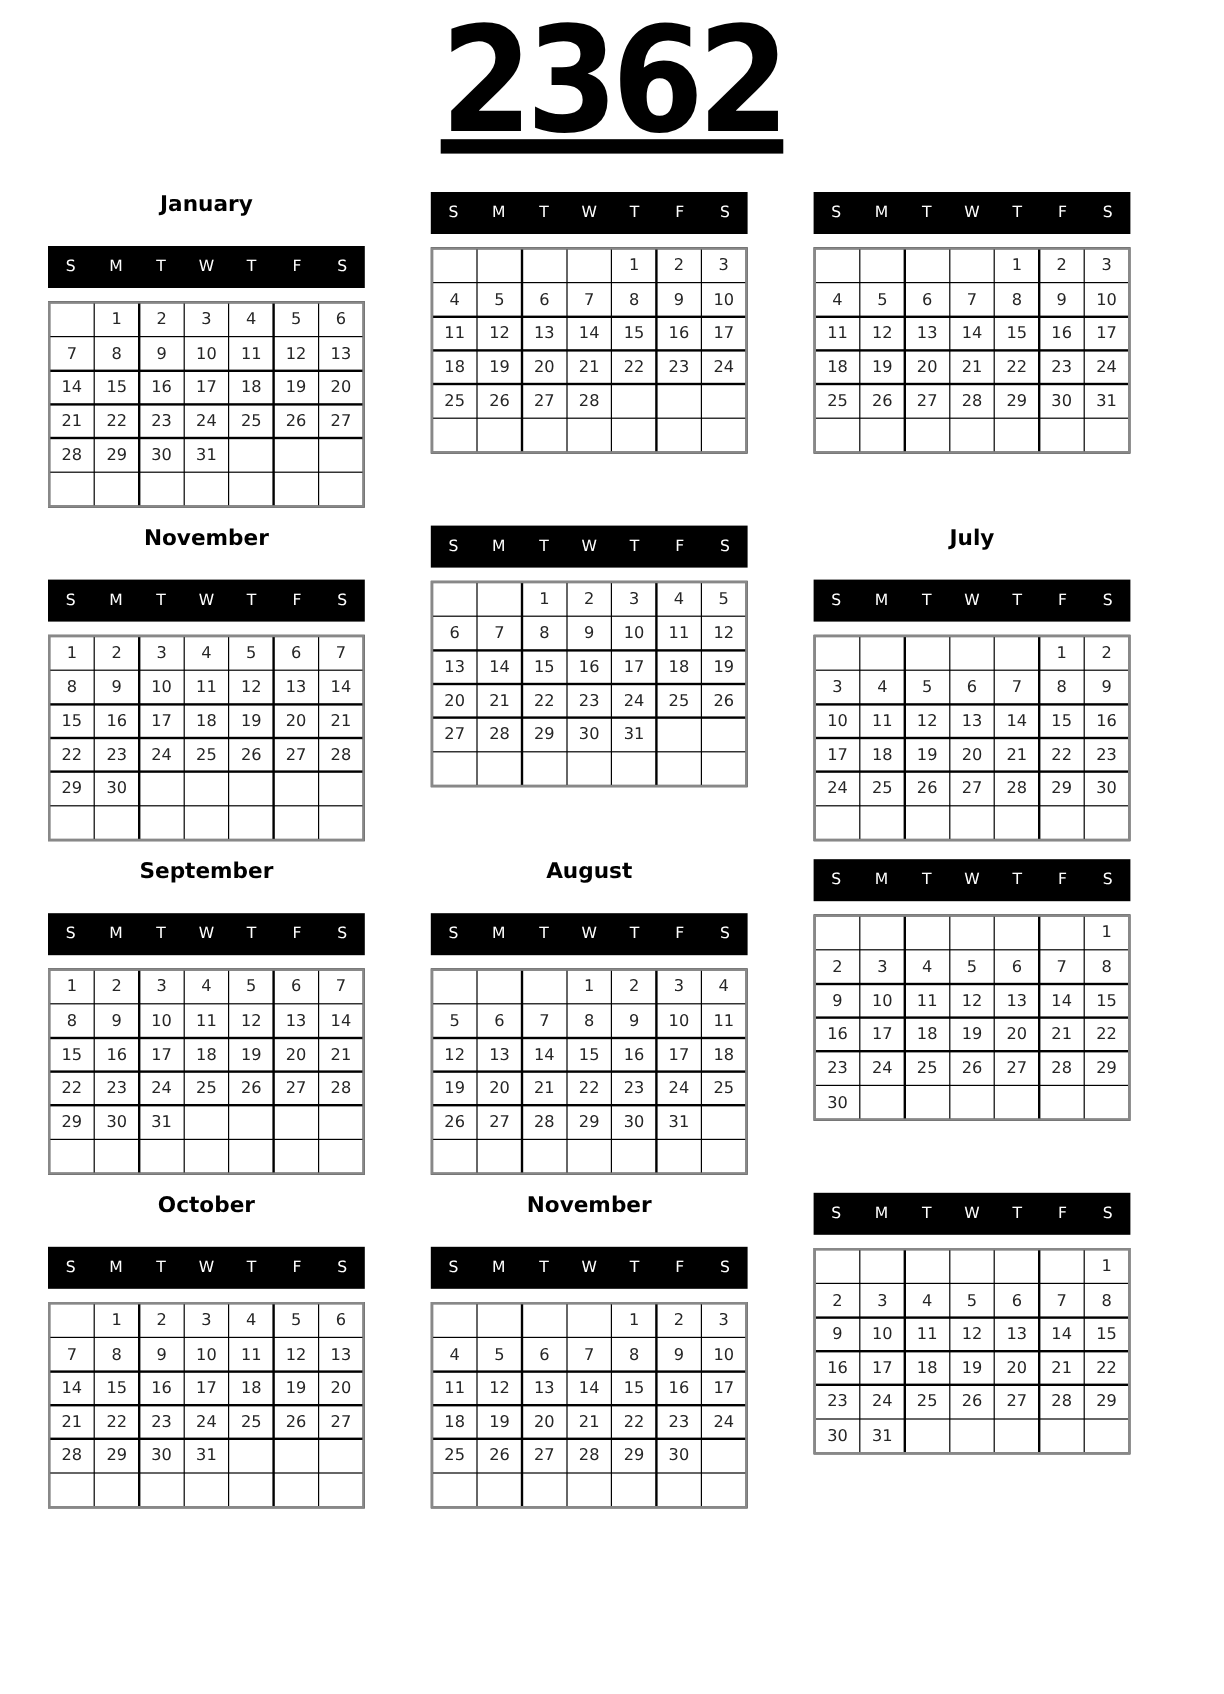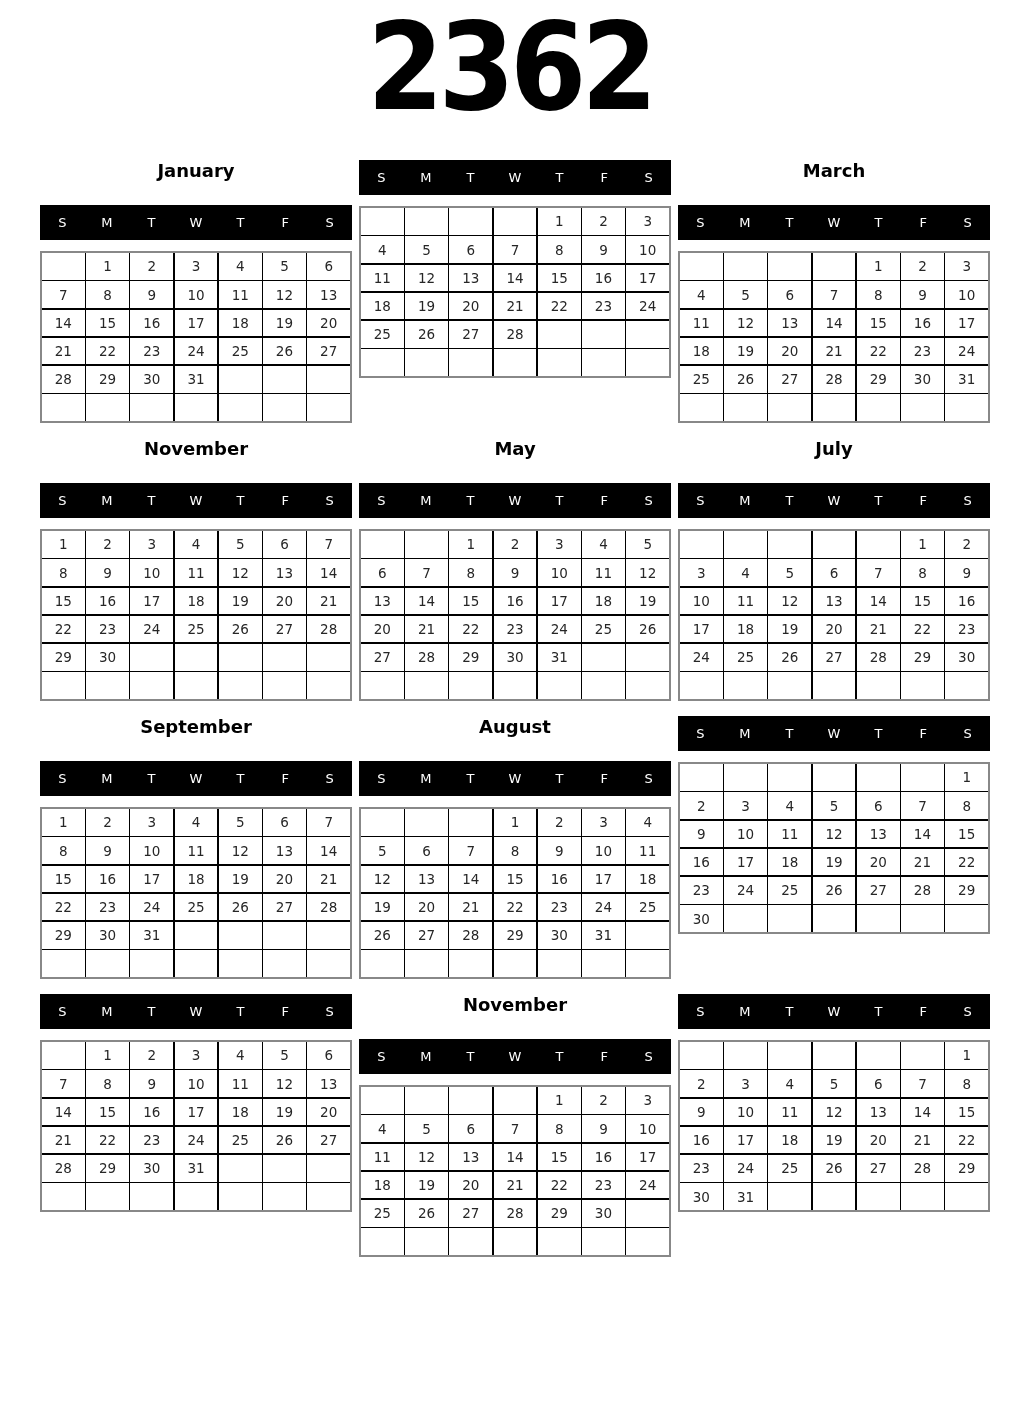--- a/index.html
+++ b/index.html
@@ -13,30 +13,31 @@
   }
   .year-title {
     margin-top: 6px;
     text-align: center;
     font-size: 122px;
     font-weight: bold;
     font-stretch: condensed;
     letter-spacing: -5px;
     line-height: 1;
     color: #000000;
+    text-decoration: underline;
   }
   .months-grid {
     margin-top: 32px;
     display: grid;
     grid-template-columns: repeat(3, 302px);
     column-gap: 17px;
     row-gap: 15px;
     justify-content: center;
   }
-  .month { width: 312px; }
+  .month { width: 264px; }
   .month-title {
     text-align: center;
     font-size: 18px;
     font-weight: bold;
     line-height: 22px;
     margin-bottom: 23px;
     color: #000000;
   }
   .weekday-header {
     height: 35px;
@@ -181,21 +182,20 @@
         <div class="date-cell"></div>
         <div class="date-cell"></div>
         <div class="date-cell"></div>
         <div class="date-cell"></div>
         <div class="date-cell"></div>
         <div class="date-cell"></div>
         <div class="date-cell"></div>
       </div>
   </div>
     <div class="month">
-    <div class="month-title">March</div>
     <div class="weekday-header">
         <div class="weekday-cell">S</div>
         <div class="weekday-cell">M</div>
         <div class="weekday-cell">T</div>
         <div class="weekday-cell">W</div>
         <div class="weekday-cell">T</div>
         <div class="weekday-cell">F</div>
         <div class="weekday-cell">S</div>
       </div>
     <div class="date-grid">
@@ -293,21 +293,20 @@
         <div class="date-cell"></div>
         <div class="date-cell"></div>
         <div class="date-cell"></div>
         <div class="date-cell"></div>
         <div class="date-cell"></div>
         <div class="date-cell"></div>
         <div class="date-cell"></div>
       </div>
   </div>
     <div class="month">
-    <div class="month-title">May</div>
     <div class="weekday-header">
         <div class="weekday-cell">S</div>
         <div class="weekday-cell">M</div>
         <div class="weekday-cell">T</div>
         <div class="weekday-cell">W</div>
         <div class="weekday-cell">T</div>
         <div class="weekday-cell">F</div>
         <div class="weekday-cell">S</div>
       </div>
     <div class="date-grid">
@@ -572,20 +571,21 @@
         <div class="date-cell">30</div>
         <div class="date-cell"></div>
         <div class="date-cell"></div>
         <div class="date-cell"></div>
         <div class="date-cell"></div>
         <div class="date-cell"></div>
         <div class="date-cell"></div>
       </div>
   </div>
     <div class="month">
+    <div class="month-title">October</div>
     <div class="weekday-header">
         <div class="weekday-cell">S</div>
         <div class="weekday-cell">M</div>
         <div class="weekday-cell">T</div>
         <div class="weekday-cell">W</div>
         <div class="weekday-cell">T</div>
         <div class="weekday-cell">F</div>
         <div class="weekday-cell">S</div>
       </div>
     <div class="date-grid">

